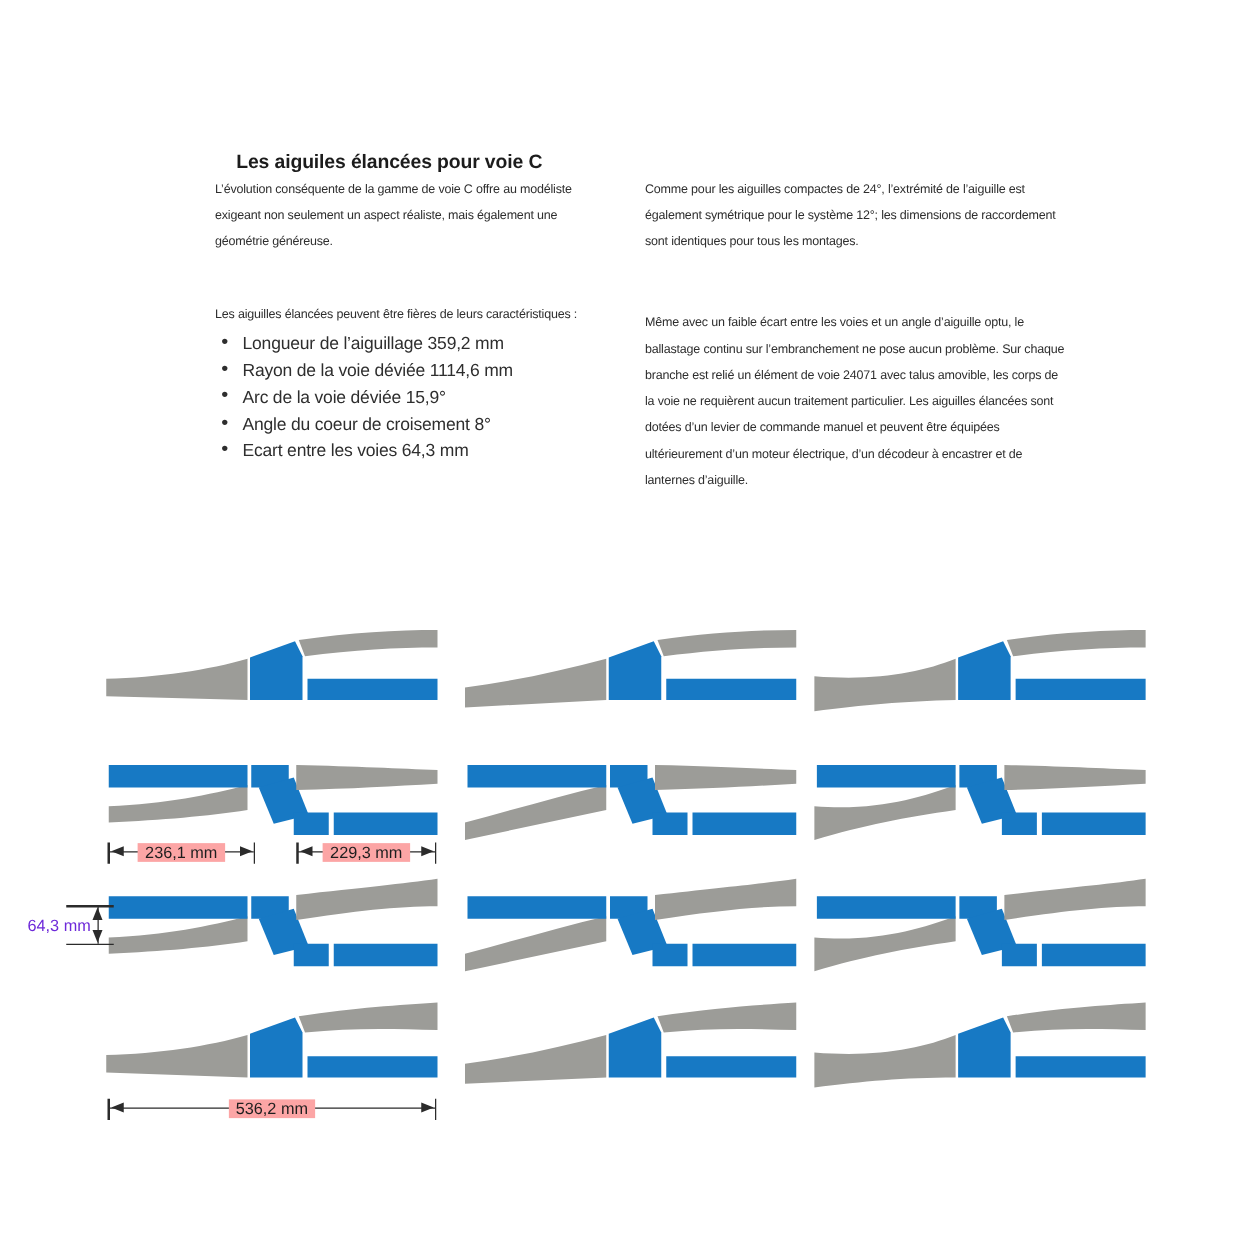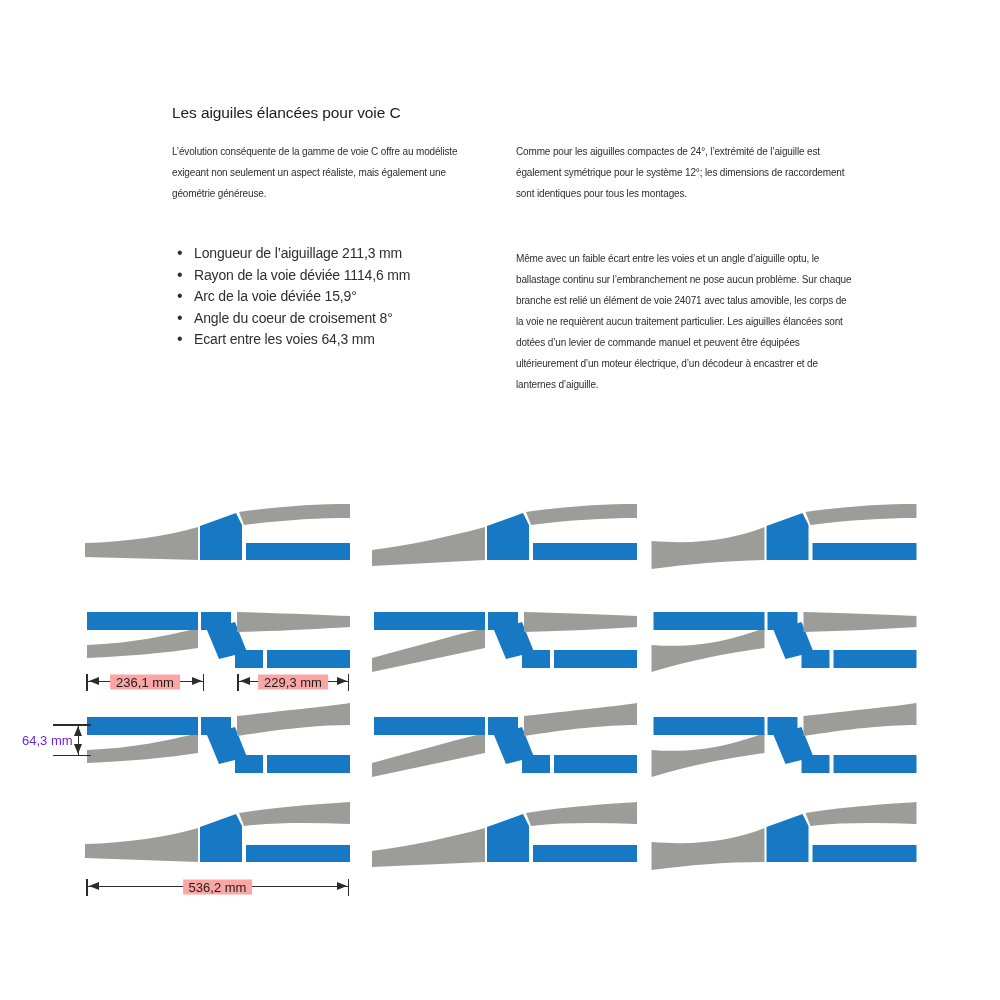--- a/index.html
+++ b/index.html
@@ -7,22 +7,22 @@
     width:1000px;height:1000px;
     background:#ffffff;
     font-family:"Liberation Sans", sans-serif;
     color:#2a2a2a;
     position:relative;
     overflow:hidden;
   }
   .abs{position:absolute;}
   h1.title{
     font-size:15.5px;
-    font-weight:normal;
-    margin:0;
+    font-weight:bold;
+    margin:17px;
     letter-spacing:-0.1px;
     color:#1c1c1c;
   }
   p.body{
     margin:0;
     font-size:10px;
     line-height:21px;
     letter-spacing:-0.15px;
     color:#2e2e2e;
   }
@@ -69,22 +69,23 @@
   .dim-v-lbl{position:absolute;font-size:13px;white-space:nowrap;color:#6d28d9;}
 </style>
 </head>
 <body>
 
 <h1 class="title abs" style="left:172px;top:104px;">Les aiguiles élancées pour voie C</h1>
 
 <p class="body abs" style="left:172px;top:141px;width:312px;">L’évolution conséquente de la gamme de voie C offre au modéliste exigeant non seulement un aspect réaliste, mais également une géométrie généreuse.</p>
 
 <div class="abs" style="left:172px;top:241px;width:322px;">
+  <p class="body">Les aiguilles élancées peuvent être fières de leurs caractéristiques :</p>
   <ul class="chars">
-    <li>Longueur de l’aiguillage 211,3 mm</li>
+    <li>Longueur de l’aiguillage 359,2 mm</li>
     <li>Rayon de la voie déviée 1114,6 mm</li>
     <li>Arc de la voie déviée 15,9°</li>
     <li>Angle du coeur de croisement 8°</li>
     <li>Ecart entre les voies 64,3 mm</li>
   </ul>
 </div>
 
 <p class="body abs" style="left:516px;top:141px;width:338px;">Comme pour les aiguilles compactes de 24°, l’extrémité de l’aiguille est également symétrique pour le système 12°; les dimensions de raccordement sont identiques pour tous les montages.</p>
 
 <p class="body abs" style="left:516px;top:248px;width:338px;">Même avec un faible écart entre les voies et un angle d’aiguille optu, le ballastage continu sur l’embranchement ne pose aucun problème. Sur chaque branche est relié un élément de voie 24071 avec talus amovible, les corps de la voie ne requièrent aucun traitement particulier. Les aiguilles élancées sont dotées d’un levier de commande manuel et peuvent être équipées ultérieurement d’un moteur électrique, d’un décodeur à encastrer et de lanternes d’aiguille.</p>

